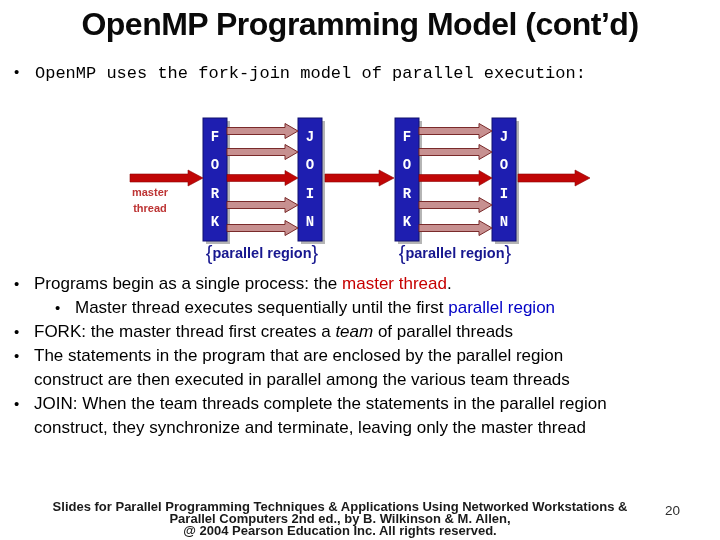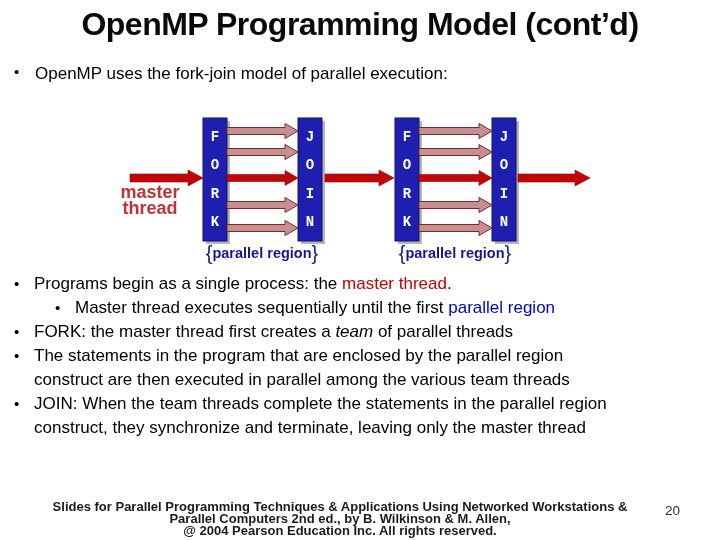--- a/index.html
+++ b/index.html
@@ -5,31 +5,31 @@
   * { margin:0; padding:0; box-sizing:border-box; }
   html,body { width:720px; height:540px; }
   body { font-family:"Liberation Sans", sans-serif; background:#fff; }
   .slide { position:relative; width:720px; height:540px; background:#ffffff; overflow:hidden; }
 
   .title { position:absolute; top:6px; left:0; width:720px; text-align:center;
            font-size:32px; font-weight:bold; color:#0a0a0a; letter-spacing:-0.5px; }
 
   .intro { position:absolute; top:64px; left:0; width:700px; font-size:17px; color:#000; }
   .intro .dot { position:absolute; left:14px; top:-1px; font-size:15px; }
-  .intro .txt { position:absolute; left:35px; top:0; }
+  .intro .txt { position:absolute; left:35px; top:0;font-family:Liberation Mono, monospace; }
 
   
   .diagram { position:absolute; left:100px; top:110px; width:520px; height:160px; }
   .diagram svg { position:absolute; left:0; top:0; }
   .vletters { position:absolute; width:24px; height:123px; top:8px; padding:11px 0;
               display:flex; flex-direction:column; justify-content:space-between; align-items:center;
               font-family:"Liberation Mono", monospace; font-weight:bold; font-size:14px; color:#ffffff; }
   .fork1 { left:103px; } .join1 { left:198px; } .fork2 { left:295px; } .join2 { left:392px; }
   .mthread { position:absolute; left:6px; top:74px; width:88px; text-align:center;
-             font-size:18px; font-weight:bold; color:#bd3434; line-height:16px; }
+             font-size:11px; font-weight:bold; color:#bd3434; line-height:16px; }
   .pregion { position:absolute; top:132px; transform:translateX(-50%); white-space:nowrap;
              font-size:14.5px; font-weight:bold; color:#17178f; }
   .pregion .brace { font-size:20px; font-weight:normal; vertical-align:-2px; }
   .pr1 { left:162px; } .pr2 { left:355px; }
 
   
   .body { position:absolute; top:272px; left:0; width:712px; font-size:17px; line-height:24px; color:#000; }
   .li { position:relative; }
   .li.l1 { padding-left:34px; }
   .li.l2 { padding-left:75px; }

